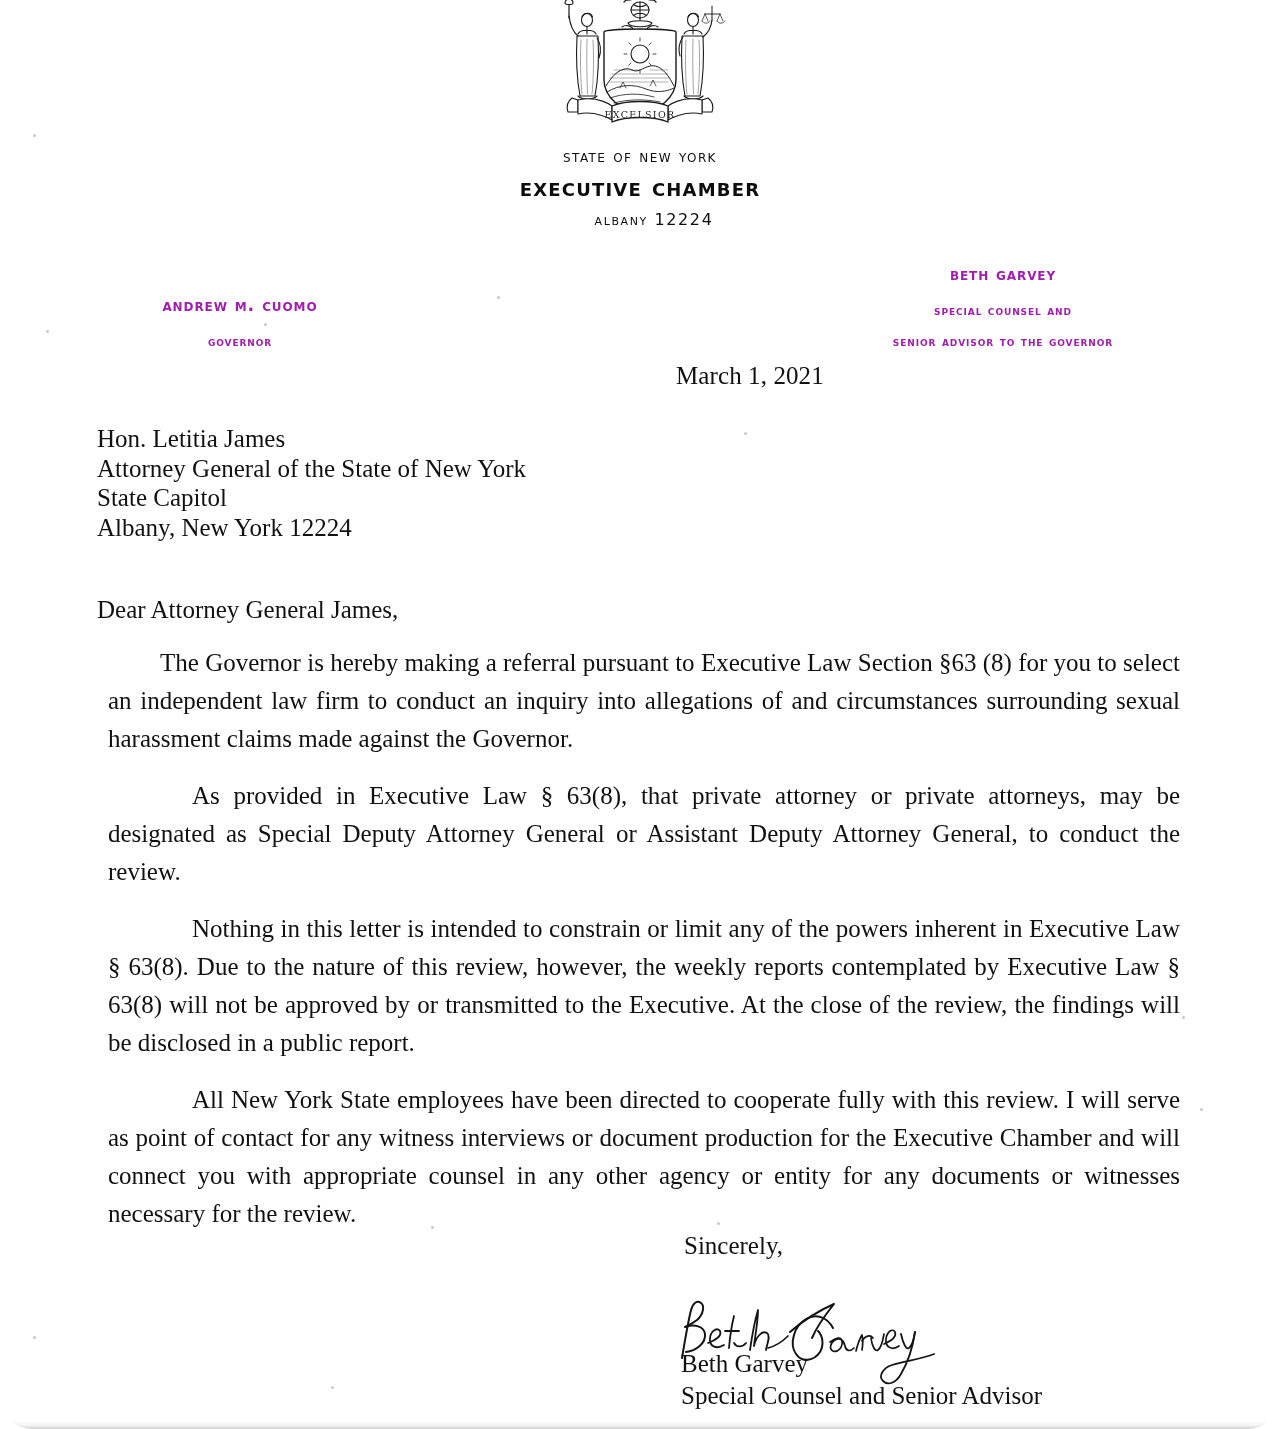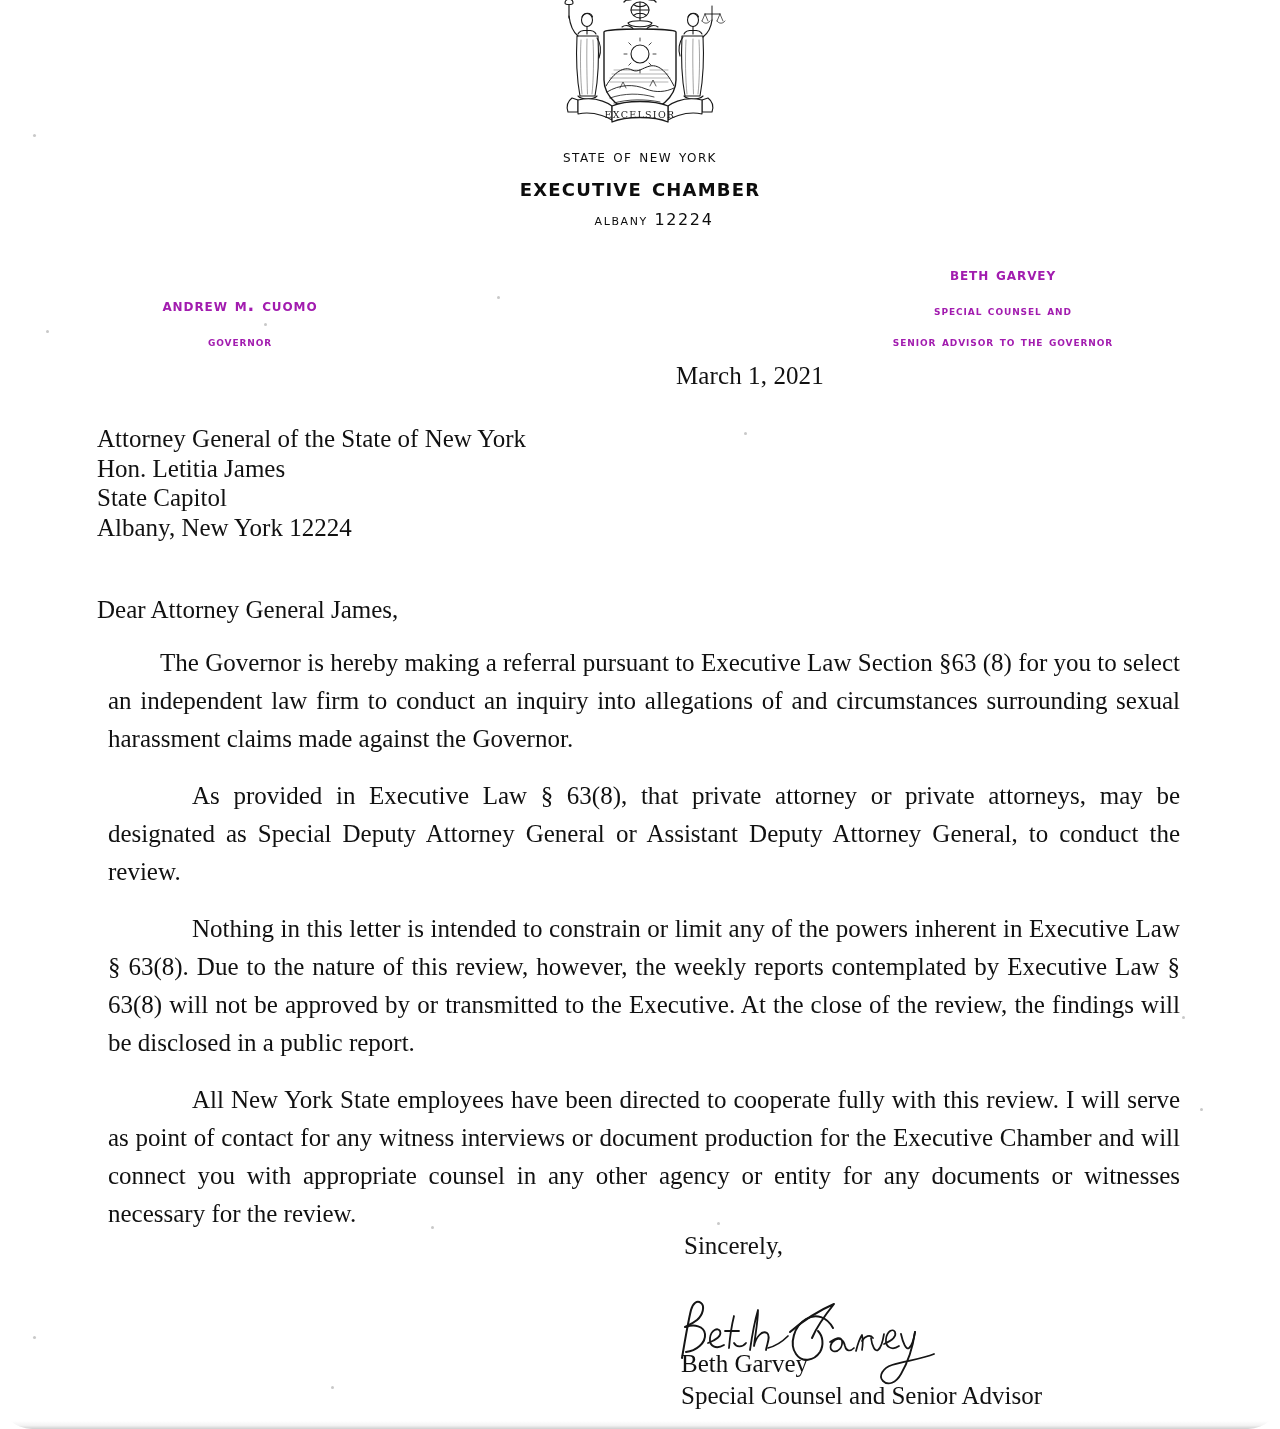--- a/index.html
+++ b/index.html
@@ -296,22 +296,22 @@
     <div class="officer-right">
       <div class="off-name">Beth Garvey</div>
       <div class="off-title">Special Counsel and</div>
       <div class="off-title">Senior Advisor to the Governor</div>
     </div>
   </div>
 
   <div class="date">March 1, 2021</div>
 
   <div class="recipient">
+    <div>Hon. Letitia James</div>
     <div>Attorney General of the State of New York</div>
-    <div>Hon. Letitia James</div>
     <div>State Capitol</div>
     <div>Albany, New York 12224</div>
   </div>
 
   <div class="salutation">Dear Attorney General James,</div>
 
   <div class="body">
     <p class="p-first">The Governor is hereby making a referral pursuant to Executive Law Section §63 (8) for you to select an independent law firm to conduct an inquiry into allegations of and circumstances surrounding sexual harassment claims made against the Governor.</p>
     <p class="p-indent">As provided in Executive Law § 63(8), that private attorney or private attorneys, may be designated as Special Deputy Attorney General or Assistant Deputy Attorney General, to conduct the review.</p>
     <p class="p-indent">Nothing in this letter is intended to constrain or limit any of the powers inherent in Executive Law § 63(8).  Due to the nature of this review, however, the weekly reports contemplated by Executive Law § 63(8) will not be approved by or transmitted to the Executive. At the close of the review, the findings will be disclosed in a public report.</p>

